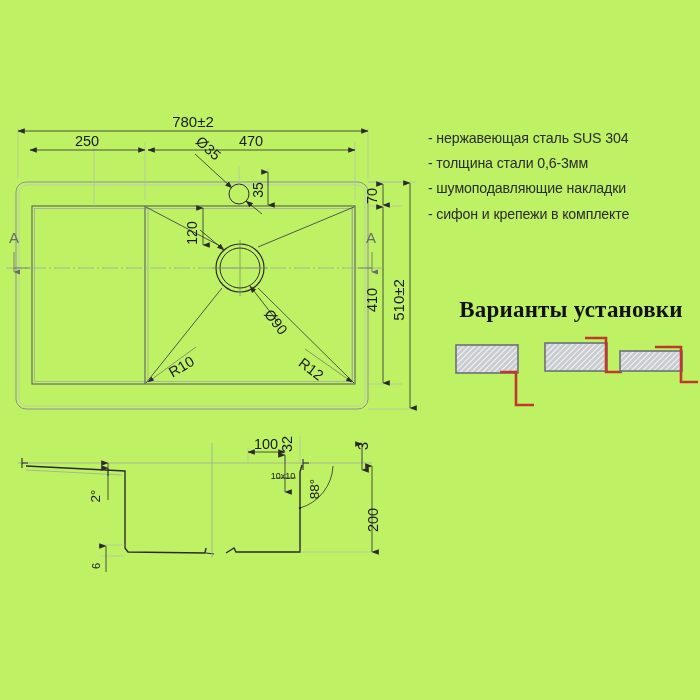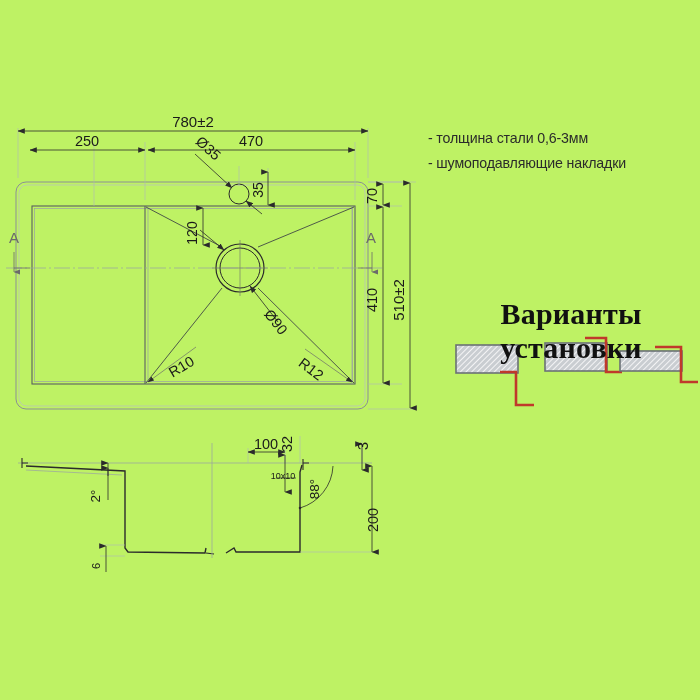--- a/index.html
+++ b/index.html
@@ -2,21 +2,21 @@
 <html><head>
 <meta charset="utf-8">
 <style>
   html,body{margin:0;padding:0;background:#ffffff;}
   body{width:700px;height:700px;font-family:"Liberation Sans",sans-serif;color:#1a1a1a;overflow:hidden;position:relative;}
   #root{position:relative;width:700px;height:700px;background:#bef264;}
   svg{display:block;}
   .spec-list{position:absolute;left:428px;top:131px;width:268px;}
   .spec-line{font-family:"Liberation Sans",sans-serif;font-size:14.2px;color:#2b2b2b;line-height:1;margin-bottom:11px;white-space:nowrap;letter-spacing:-0.15px;font-weight:500;}
   .variants-title{position:absolute;left:446px;top:297px;width:250px;text-align:center;
-      font-family:"Liberation Serif",serif;font-size:30px;font-weight:700;color:#111;letter-spacing:0.2px;}
+      font-family:"Liberation Serif",serif;font-size:23px;font-weight:700;color:#111;letter-spacing:0.2px;}
 </style>
 </head>
 <body>
 
 <div id="root">
 
   <svg width="700" height="700" viewBox="0 0 700 700">
     <defs>
       <marker id="arrH" markerWidth="9" markerHeight="7" refX="8.5" refY="3.5" orient="auto">
         <path d="M0,0 L9,3.5 L0,7 z" fill="#2b2b2b"></path>
@@ -221,19 +221,21 @@
       </g>
 
       <g>
         <rect x="620" y="351" width="62" height="20" fill="url(#hatch)" stroke="#6b7176" stroke-width="1.6"></rect>
         <path d="M655,347 L681,347 L681,382 L698,382" fill="none" stroke="#c0392b" stroke-width="2.6"></path>
       </g>
     </g>
   </svg>
 
   <div class="spec-list">
+    <div class="spec-line">- нержавеющая сталь SUS 304</div>
     <div class="spec-line">- толщина стали 0,6-3мм</div>
     <div class="spec-line">- шумоподавляющие накладки</div>
+    <div class="spec-line">- сифон и крепежи в комплекте</div>
   </div>
 
   <div class="variants-title">Варианты установки</div>
 
 </div>
 
 </body></html>

